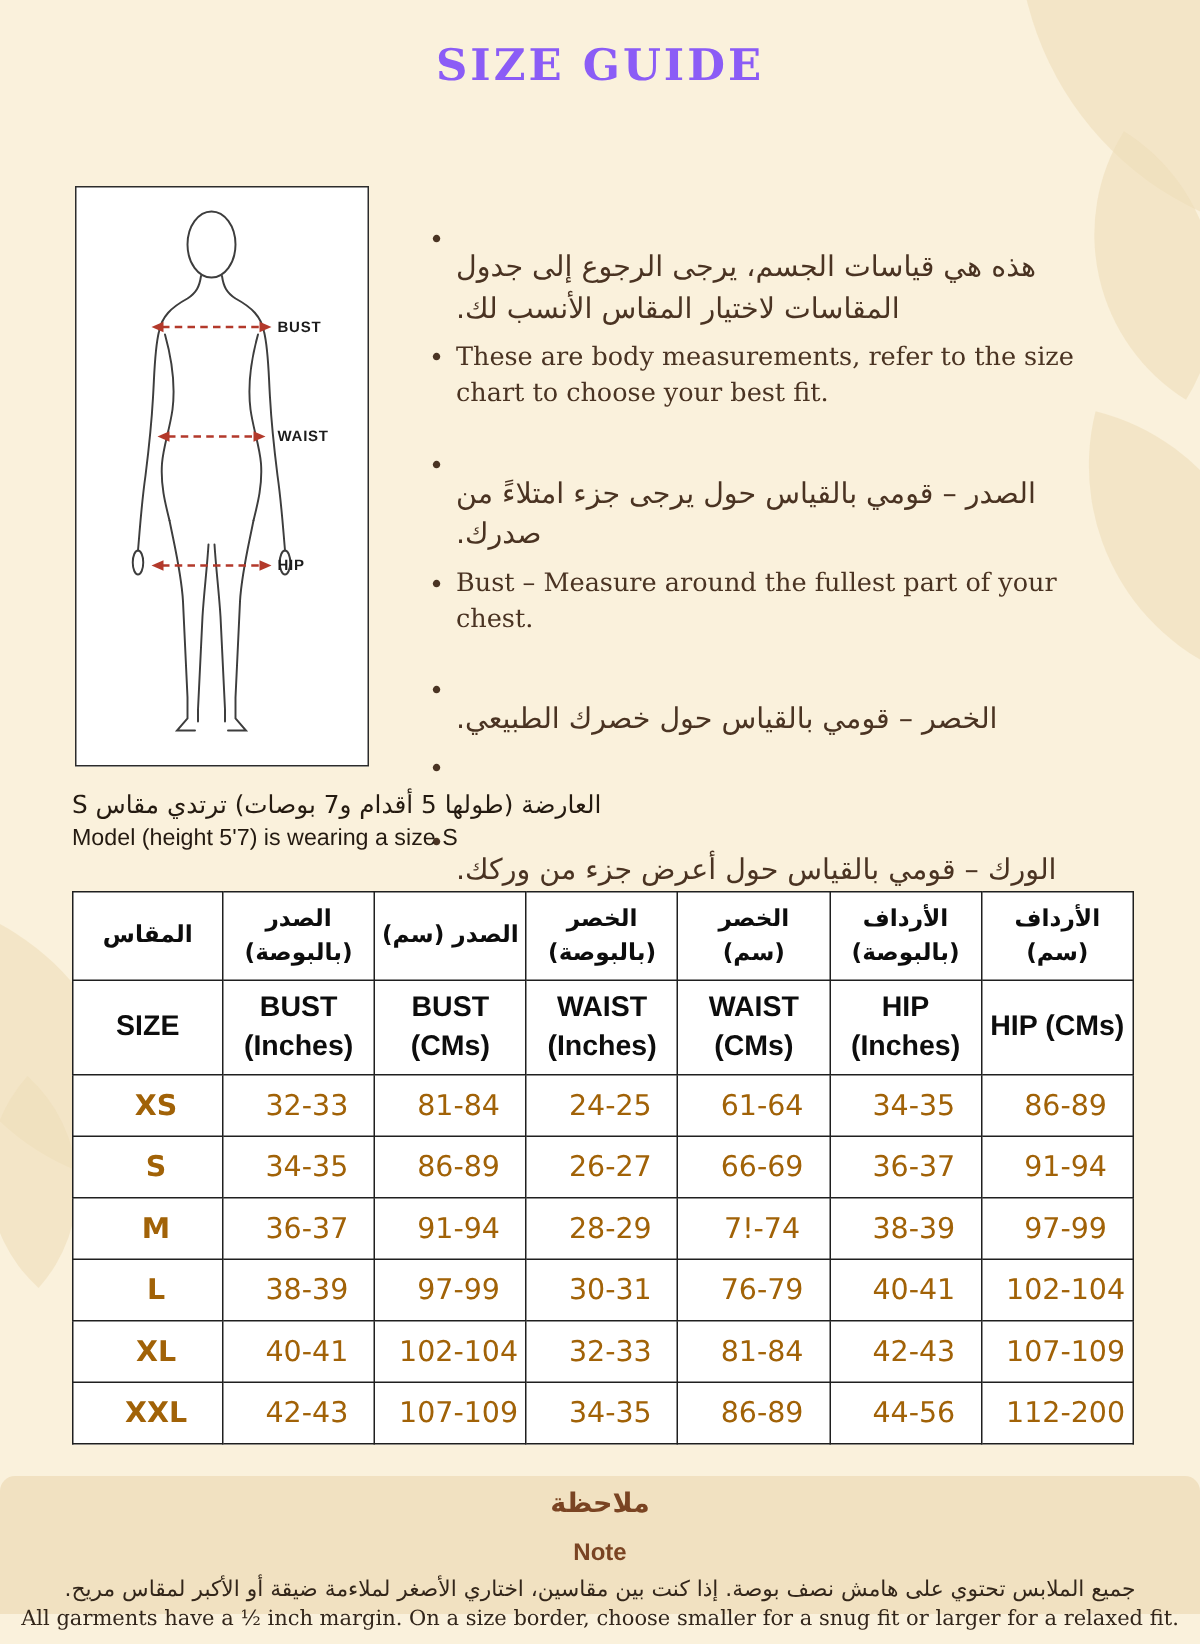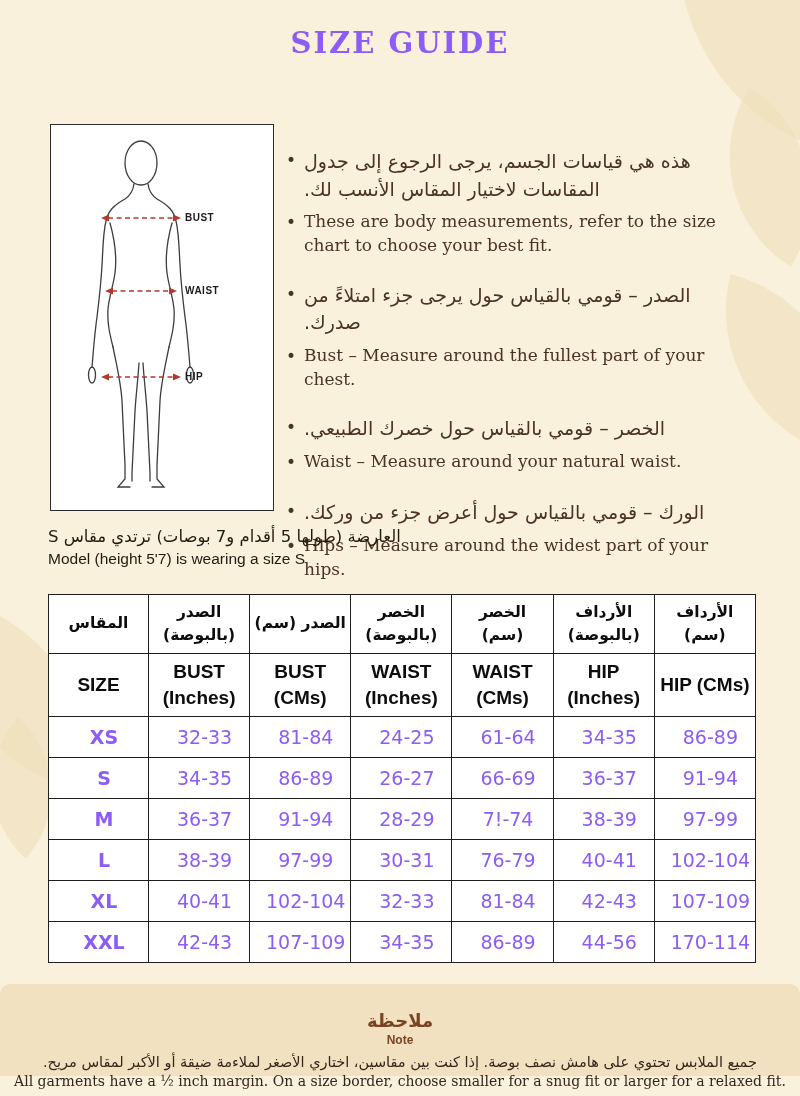--- a/index.html
+++ b/index.html
@@ -13,48 +13,48 @@
   .leaf-c{width:150px;height:150px;right:-60px;top:290px;transform:rotate(14deg);}
   .leaf-d{width:165px;height:165px;left:-65px;top:612px;transform:rotate(10deg);}
   .leaf-e{width:100px;height:100px;left:-28px;top:738px;transform:rotate(42deg);}
 
   
   .header{position:absolute;top:20px;left:0;width:100%;text-align:center;z-index:1;}
   .brand{font-family:"DejaVu Serif",serif;font-weight:700;font-size:41px;line-height:1.05;color:#241307;letter-spacing:1px;}
   .title{margin:6px 0 0;font-family:"DejaVu Serif",serif;font-size:29px;font-weight:700;color:#8b5cf6;letter-spacing:2px;}
 
   
-  .figure-box{position:absolute;left:50px;top:124px;width:224px;height:387px;background:#ffffff;border:1.5px solid #2c2c2c;box-sizing:border-box;z-index:1;}
+  .figure-box{position:absolute;left:50px;top:124px;width:196px;height:387px;background:#ffffff;border:1.5px solid #2c2c2c;box-sizing:border-box;z-index:1;}
 
   
   .bullets{position:absolute;left:286px;top:148px;width:440px;display:flex;flex-direction:column;gap:24px;z-index:1;}
   .bgroup{display:flex;flex-direction:column;gap:7px;}
   .bullet-item{display:flex;align-items:flex-start;}
   .dot{width:18px;flex:0 0 18px;font-size:17px;line-height:1.5;color:#4a3423;}
   .btext{flex:1;}
-  .btext.ar{direction:rtl;text-align:left;font-size:19px;line-height:1.45;color:#4a3322;}
+  .btext.ar{direction:rtl;text-align:left;font-size:19px;line-height:1.45;color:#4a3322;margin-top:17px;}
   .btext.en{font-family:"DejaVu Serif",serif;font-size:17px;line-height:1.4;color:#4a3322;}
 
   
   .model-note{position:absolute;left:48px;top:527px;z-index:1;}
   .mn-ar{direction:rtl;text-align:center;font-size:16.5px;color:#241a10;}
   .mn-en{font-family:Liberation Sans, sans-serif;font-size:15.5px;color:#241a10;margin-top:4px;}
 
   
   .size-table{position:absolute;left:48px;top:594px;width:708px;border-collapse:collapse;background:#ffffff;table-layout:fixed;z-index:1;}
   .size-table th,.size-table td{border:1.5px solid #1f1f1f;text-align:center;vertical-align:middle;padding:0 3px;}
   .th-en{font-family:"Liberation Sans",sans-serif;font-weight:700;font-size:19px;height:62px;color:#0d0d0d;line-height:1.35;}
   .th-ar{font-weight:700;font-size:15.5px;height:58px;color:#0d0d0d;line-height:1.5;direction:rtl;}
-  .size-table td{font-size:19px;height:40px;color:#8b5cf6;padding-left:14px;}
+  .size-table td{font-size:19px;height:40px;color:#a16207;padding-left:14px;}
   .size-table td.size-col{font-weight:700;}
 
   
-  .note{position:absolute;left:0;top:984px;width:800px;height:92px;background:#F1E1C1;text-align:center;box-sizing:border-box;padding-top:26px;border-radius:10px 10px 0 0;z-index:1;}
+  .note{position:absolute;left:0;top:984px;width:800px;height:92px;background:#F1E1C1;text-align:center;box-sizing:border-box;padding-top:8px;border-radius:10px 10px 0 0;z-index:1;}
   .note-title-ar{font-size:18px;font-weight:700;color:#7A4423;}
-  .note-title-en{font-family:"Liberation Sans",sans-serif;font-size:12px;font-weight:700;color:#7A4423;margin-top:2px;}
+  .note-title-en{font-family:"Liberation Sans",sans-serif;font-size:16px;font-weight:700;color:#7A4423;margin-top:14px;}
   .note-body-ar{direction:rtl;font-size:14.5px;color:#33261a;margin-top:7px;}
   .note-body-en{font-family:"DejaVu Serif",serif;font-size:14px;color:#33261a;margin-top:3px;}
 </style>
 </head>
 <body>
 
 <div class="page">
 
   <div class="leaf leaf-a"></div>
   <div class="leaf leaf-b"></div>
@@ -123,21 +123,20 @@
           <div class="btext en">Bust – Measure around the fullest part of your chest.</div>
         </div>
       </div>
       <div class="bgroup">
         <div class="bullet-item">
           <span class="dot">•</span>
           <div class="btext ar" dir="rtl">الخصر – قومي بالقياس حول خصرك الطبيعي.</div>
         </div>
         <div class="bullet-item">
           <span class="dot">•</span>
-          <div class="btext en">Waist – Measure around your natural waist.</div>
         </div>
       </div>
       <div class="bgroup">
         <div class="bullet-item">
           <span class="dot">•</span>
           <div class="btext ar" dir="rtl">الورك – قومي بالقياس حول أعرض جزء من وركك.</div>
         </div>
         <div class="bullet-item">
           <span class="dot">•</span>
           <div class="btext en">Hips – Measure around the widest part of your hips.</div>
@@ -226,21 +225,21 @@
           <td class="val">42-43</td>
           <td class="val">107-109</td>
         </tr>
         <tr>
           <td class="size-col">XXL</td>
           <td class="val">42-43</td>
           <td class="val">107-109</td>
           <td class="val">34-35</td>
           <td class="val">86-89</td>
           <td class="val">44-56</td>
-          <td class="val">170-114</td>
+          <td class="val">112-200</td>
         </tr>
       </tbody>
   </table>
 
   <footer class="note">
     <div class="note-title-ar">ملاحظة</div>
     <div class="note-title-en">Note</div>
     <div class="note-body-ar" dir="rtl">جميع الملابس تحتوي على هامش نصف بوصة. إذا كنت بين مقاسين، اختاري الأصغر لملاءمة ضيقة أو الأكبر لمقاس مريح.</div>
     <div class="note-body-en">All garments have a ½ inch margin. On a size border, choose smaller for a snug fit or larger for a relaxed fit.</div>
   </footer>

